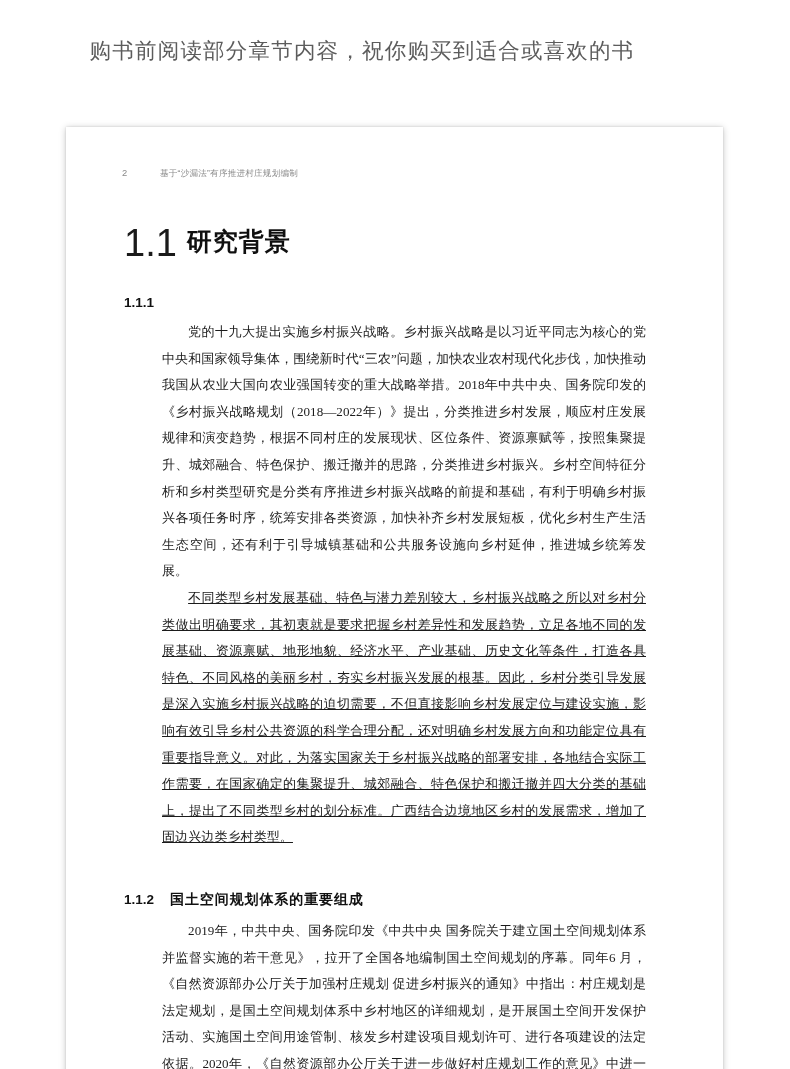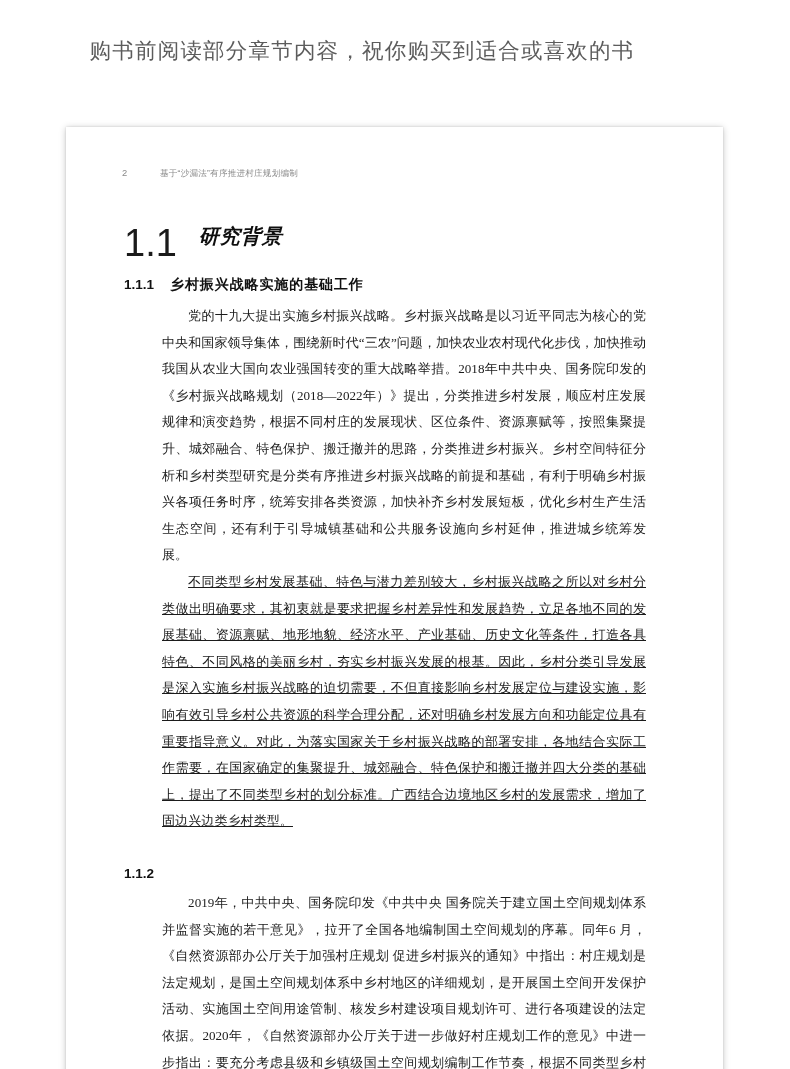--- a/index.html
+++ b/index.html
@@ -80,66 +80,65 @@
   }
   .running-head .rh-title {
     color: #8d8d8d;
     letter-spacing: 0.2px;
   }
 
   
   .h1-block {
     margin-top: 44px;
     display: flex;
-    align-items: flex-start;
+    align-items: center;
     margin-left: 2px;
   }
   .h1-num {
     font-family: "Liberation Sans", "DejaVu Sans", sans-serif;
     font-size: 38px;
     font-weight: 300;
     color: #1a1a1a;
     line-height: 0.95;
     letter-spacing: 0px;
   }
   .h1-text {
     font-family: "Liberation Sans", "DejaVu Sans", sans-serif;
-    font-size: 20px;
+    font-size: 25px;
     font-weight: 700;
     color: #0f0f0f;
-    margin-left: 22px;
+    margin-left: 10px;
     letter-spacing: 1px;
     line-height: 1.1;
     padding-bottom: 2px;
-    font-style: italic;
   }
 
   .h2-block {
-    margin-top: 15px;
+    margin-top: 34px;
     margin-left: 2px;
     display: flex;
     align-items: baseline;
     font-family: "Liberation Sans", "DejaVu Sans", sans-serif;
     font-weight: 700;
     color: #111111;
   }
   .h2-num {
     font-size: 13.5px;
     letter-spacing: 0px;
     font-weight: 700;
   }
   .h2-text {
     font-size: 14px;
     margin-left: 16px;
     letter-spacing: 0.9px;
     font-weight: 700;
   }
 
   .h2-block.second {
-    margin-top: 31px;
+    margin-top: 40px;
   }
 
   
   p.body {
     margin: 0;
     font-size: 13.05px;
     line-height: 26.6px;
     color: #1b1b1b;
     text-align: justify;
     text-justify: inter-ideograph;
@@ -172,30 +171,30 @@
         <span class="rh-title">基于“沙漏法”有序推进村庄规划编制</span>
       </div>
 
       <div class="h1-block">
         <span class="h1-num">1.1</span>
         <span class="h1-text">研究背景</span>
       </div>
 
       <div class="h2-block">
         <span class="h2-num">1.1.1</span>
-        <span class="h2-text">乡村振兴战略实施的基础工作</span>
       </div>
 
       <div class="para-group">
         <p class="body">党的十九大提出实施乡村振兴战略。乡村振兴战略是以习近平同志为核心的党中央和国家领导集体，围绕新时代“三农”问题，加快农业农村现代化步伐，加快推动我国从农业大国向农业强国转变的重大战略举措。2018年中共中央、国务院印发的《乡村振兴战略规划（2018—2022年）》提出，分类推进乡村发展，顺应村庄发展规律和演变趋势，根据不同村庄的发展现状、区位条件、资源禀赋等，按照集聚提升、城郊融合、特色保护、搬迁撤并的思路，分类推进乡村振兴。乡村空间特征分析和乡村类型研究是分类有序推进乡村振兴战略的前提和基础，有利于明确乡村振兴各项任务时序，统筹安排各类资源，加快补齐乡村发展短板，优化乡村生产生活生态空间，还有利于引导城镇基础和公共服务设施向乡村延伸，推进城乡统筹发展。</p>
         <p class="body">不同类型乡村发展基础、特色与潜力差别较大，乡村振兴战略之所以对乡村分类做出明确要求，其初衷就是要求把握乡村差异性和发展趋势，立足各地不同的发展基础、资源禀赋、地形地貌、经济水平、产业基础、历史文化等条件，打造各具特色、不同风格的美丽乡村，夯实乡村振兴发展的根基。因此，乡村分类引导发展是深入实施乡村振兴战略的迫切需要，不但直接影响乡村发展定位与建设实施，影响有效引导乡村公共资源的科学合理分配，还对明确乡村发展方向和功能定位具有重要指导意义。对此，为落实国家关于乡村振兴战略的部署安排，各地结合实际工作需要，在国家确定的集聚提升、城郊融合、特色保护和搬迁撤并四大分类的基础上，提出了不同类型乡村的划分标准。广西结合边境地区乡村的发展需求，增加了固边兴边类乡村类型。</p>
       </div>
 
       <div class="h2-block second">
         <span class="h2-num">1.1.2</span>
+        <span class="h2-text">国土空间规划体系的重要组成</span>
       </div>
 
       <div class="para-group">
         <p class="body">2019年，中共中央、国务院印发《中共中央 国务院关于建立国土空间规划体系并监督实施的若干意见》，拉开了全国各地编制国土空间规划的序幕。同年6 月，《自然资源部办公厅关于加强村庄规划 促进乡村振兴的通知》中指出：村庄规划是法定规划，是国土空间规划体系中乡村地区的详细规划，是开展国土空间开发保护活动、实施国土空间用途管制、核发乡村建设项目规划许可、进行各项建设的法定依据。2020年，《自然资源部办公厅关于进一步做好村庄规划工作的意见》中进一步指出：要充分考虑县级和乡镇级国土空间规划编制工作节奏，根据不同类型乡村发展需要，有序推进村庄规划编制。</p>
         <p class="body">村庄规划是“五级三类”国土空间规划体系的重要组成部分，在当前建立国土空间规划体系的关键时期，分类开展村庄规划是健全完善国土空间规划体系的要求，肩负着乡村地区国土管控与建设许可的使命。国土空间规划的每个空间层次都包含有乡村，村庄规划需要落实各个</p>
       </div>
 
     </div>
   </div>
 </div>

